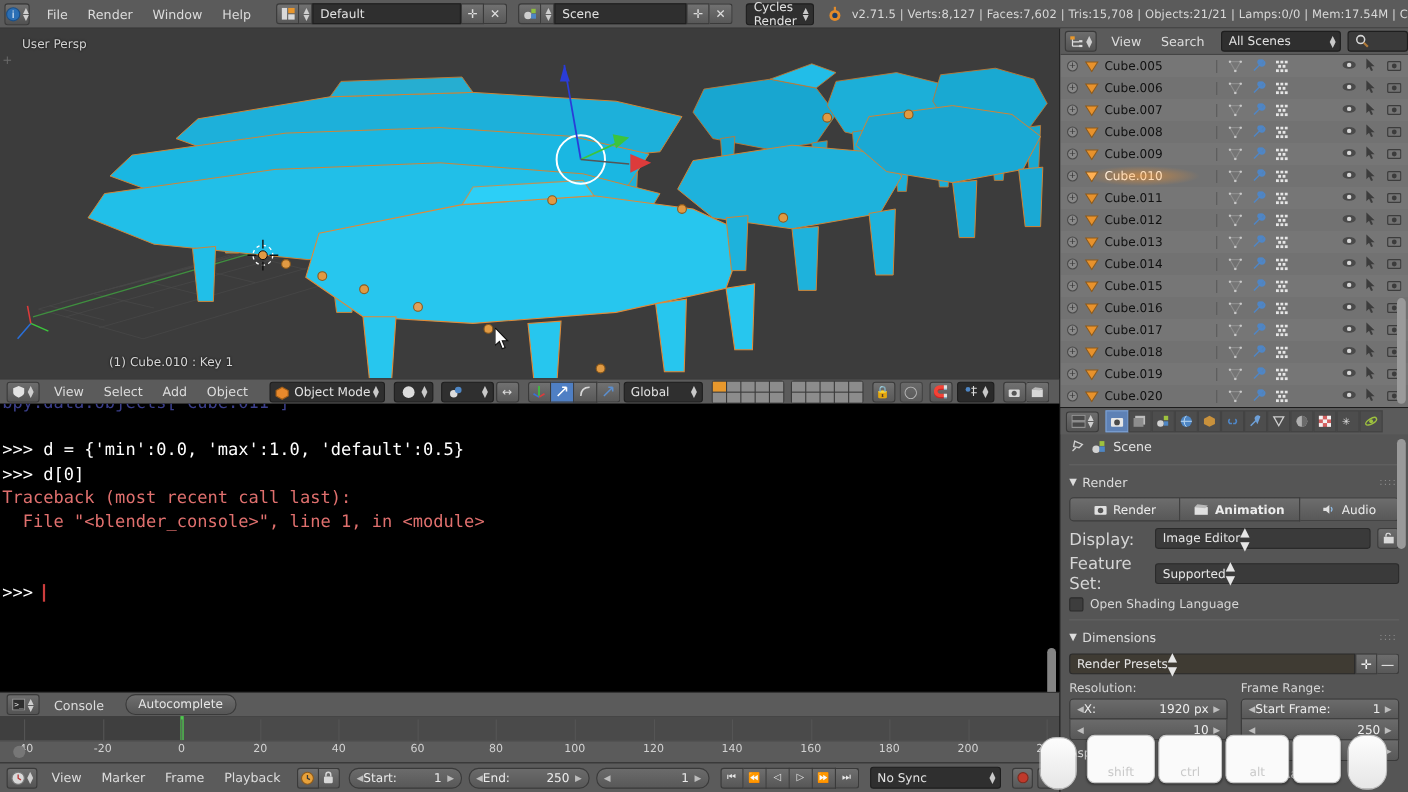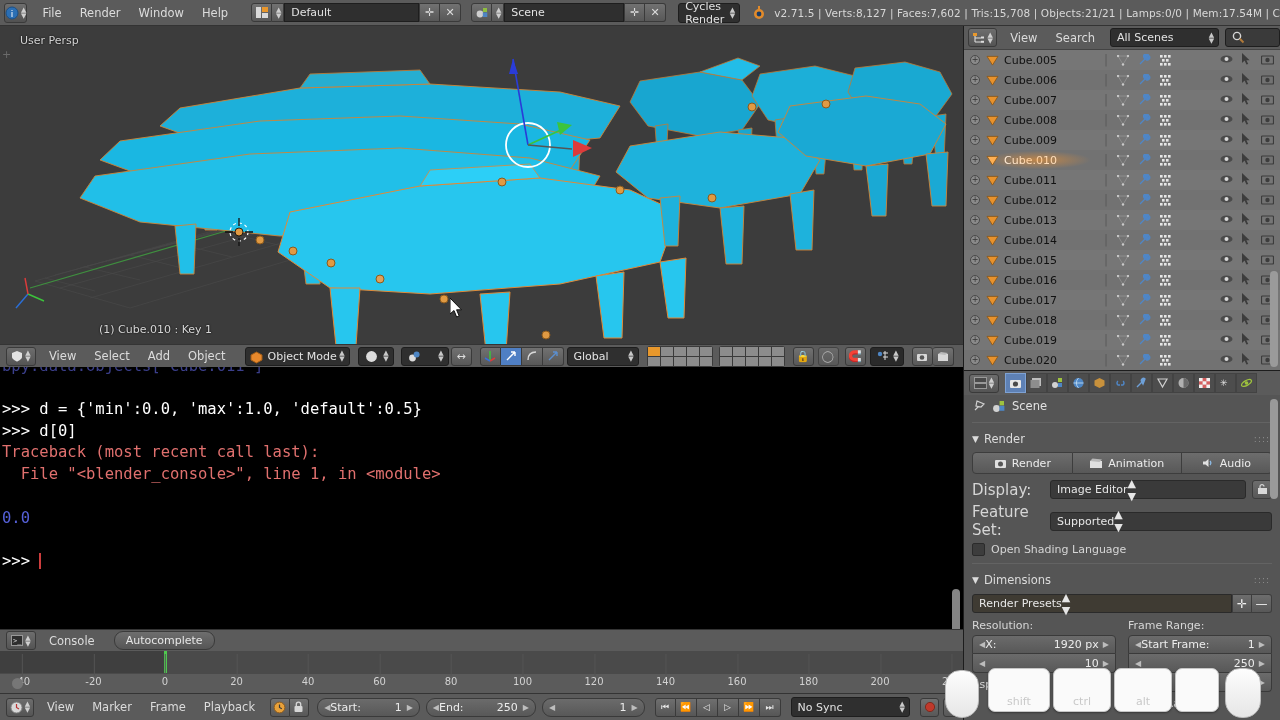--- a/index.html
+++ b/index.html
@@ -426,21 +426,20 @@
 
   <div id="console">
     <div id="consoleLines" style="padding-top: 1px; margin-top: -12.4px;">
         <div class="cline c-dim">bpy.data.objects["Cube.011"]</div>
         <div class="cline c-prompt">&nbsp;</div>
         <div class="cline c-prompt">&gt;&gt;&gt; d = {'min':0.0, 'max':1.0, 'default':0.5}</div>
         <div class="cline c-prompt">&gt;&gt;&gt; d[0]</div>
         <div class="cline c-err">Traceback (most recent call last):</div>
         <div class="cline c-err">  File "&lt;blender_console&gt;", line 1, in &lt;module&gt;</div>
         <div class="cline c-prompt">&nbsp;</div>
-        <div class="cline c-num">0.0</div>
         <div class="cline c-prompt">&nbsp;</div>
         <div class="cline c-prompt">&gt;&gt;&gt; <span id="caret"></span></div>
       </div>
     <div id="consScroll"></div>
   </div>
 
   <div id="consHeader">
     <div class="editorbtn">
       <svg width="12" height="11" viewBox="0 0 12 11">
           <rect x="0.5" y="0.5" width="11" height="10" fill="#2e2e2e" stroke="#999"></rect>
@@ -1386,21 +1385,21 @@
     </div>
 
     <div style="display:flex;margin:2px 8px 0 8px;">
       <div style="flex:1.05;display:flex;align-items:center;justify-content:center;gap:5px;height:22px;background:linear-gradient(#6d6d6d,#585858);border:1px solid #3d3d3d;border-radius:4px 0 0 4px;font-size:11px;color:#ececec;">
         <svg width="13" height="12" viewBox="0 0 13 12">
             <rect x="1" y="3" width="11" height="8" rx="1" fill="#e0e0e0"></rect>
             <circle cx="6.5" cy="7" r="2.5" fill="#555"></circle>
           </svg>
         <span>Render</span>
       </div>
-      <div style="flex:1.15;display:flex;align-items:center;justify-content:center;gap:5px;height:22px;background:linear-gradient(#6d6d6d,#585858);border:1px solid #3d3d3d;border-left:none;font-size:11px;color:#ececec;">
+      <div style="flex:1.15;display:flex;align-items:center;justify-content:center;gap:5px;height:22px;background:linear-gradient(#6d6d6d,#585858);border:1px solid #3d3d3d;border-left:none;font-size:11px;color:#ececec;font-weight:bold;">
         <svg width="14" height="12" viewBox="0 0 14 12">
             <rect x="1" y="4" width="12" height="7" fill="#e0e0e0"></rect>
             <path d="M1 4 L3.5 1.5 L13 2.5 L10.5 5 Z" fill="#b8b8b8"></path>
           </svg>
         <span>Animation</span>
       </div>
       <div style="flex:0.95;display:flex;align-items:center;justify-content:center;gap:5px;height:22px;background:linear-gradient(#6d6d6d,#585858);border:1px solid #3d3d3d;border-left:none;border-radius:0 4px 4px 0;font-size:11px;color:#ececec;">
         <svg width="13" height="12" viewBox="0 0 13 12">
             <path d="M1 4.5 H3.5 L6.5 2 V10 L3.5 7.5 H1 Z" fill="#e0e0e0"></path>
             <path d="M8 4 a3 3 0 0 1 0 4" stroke="#8fbde8" stroke-width="1.2" fill="none"></path>

